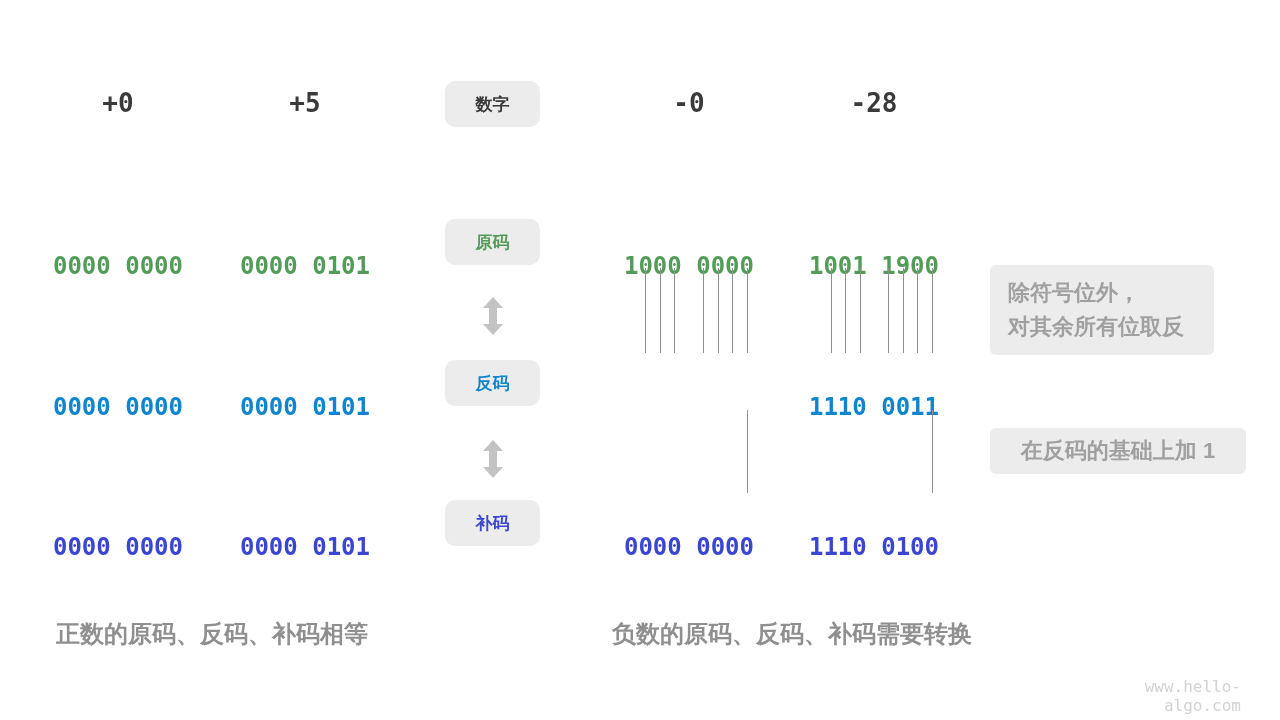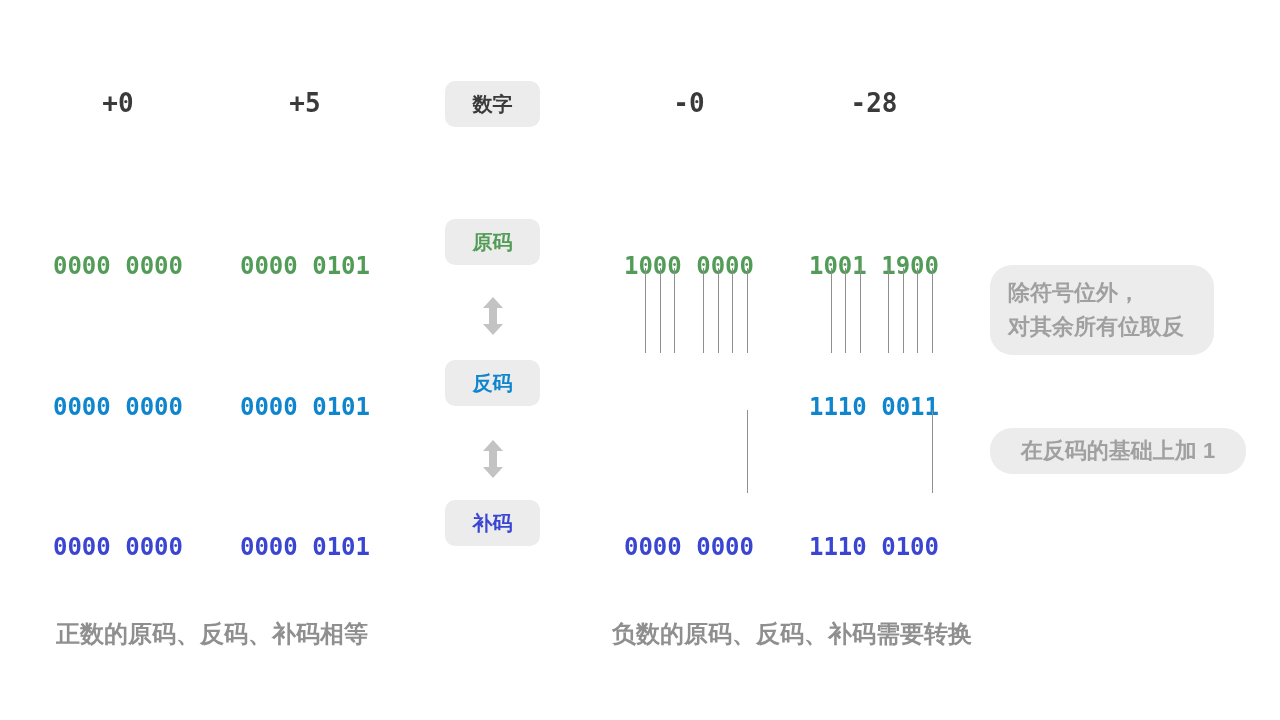--- a/index.html
+++ b/index.html
@@ -8,41 +8,41 @@
     font-family:"Liberation Sans","DejaVu Sans",sans-serif;overflow:hidden;
   }
   .mono{font-family:"DejaVu Sans Mono","Liberation Mono",monospace;font-weight:bold;}
   .hdr-num{
     position:absolute;top:88px;width:160px;text-align:center;
     font-size:26px;color:#3a3a3a;
   }
   .pill{
     position:absolute;left:445px;width:95px;height:46px;background:#ececec;
     border-radius:10px;display:flex;align-items:center;justify-content:center;
-    font-size:20px;font-weight:bold;color:#3a3a3a;
+    font-size:17px;font-weight:bold;color:#3a3a3a;
   }
   .bin{
     position:absolute;width:160px;text-align:center;font-size:24px;line-height:30px;margin-top:24px;
   }
   .green{color:#529c58;}
   .blue{color:#0e85cc;}
   .indigo{color:#3a46d2;}
   .tick{position:absolute;width:1px;background:#8f8f8f;}
   .tickA{top:268px;height:85px;}
   .tickB{top:410px;height:83px;}
   .arrow{position:absolute;left:483px;width:20px;height:38px;}
   .a-up{position:absolute;top:0;left:0;width:0;height:0;
     border-left:10px solid transparent;border-right:10px solid transparent;
     border-bottom:11px solid #c3c3c3;}
   .a-down{position:absolute;bottom:0;left:0;width:0;height:0;
     border-left:10px solid transparent;border-right:10px solid transparent;
     border-top:11px solid #c3c3c3;}
   .a-shaft{position:absolute;left:6px;top:9px;width:8px;height:20px;background:#c3c3c3;}
   .note{
-    position:absolute;background:#ececec;border-radius:22px;
+    position:absolute;background:#ececec;border-radius:6px;
     font-size:22px;font-weight:bold;color:#a0a0a0;
   }
   .note1{left:990px;top:265px;width:224px;height:90px;padding:11px 0 0 18px;
     line-height:34px;box-sizing:border-box;}
   .note2{left:990px;top:428px;width:256px;height:46px;line-height:46px;
     text-align:center;box-sizing:border-box;}
   .caption{
     position:absolute;top:618px;font-size:24px;font-weight:bold;color:#8f8f8f;
     white-space:nowrap;
   }
@@ -120,14 +120,15 @@
   <div class="bin mono indigo" style="left:225px;top:508px">0000 0101</div>
   <div class="pill indigo" style="top:500px">
     <span>补码</span>
   </div>
   <div class="bin mono indigo" style="left:609px;top:508px">0000 0000</div>
   <div class="bin mono indigo" style="left:794px;top:508px">1110 0100</div>
 
   <div class="caption" style="left:612px">负数的原码、反码、补码需要转换</div>
   <div class="caption" style="left:56px">正数的原码、反码、补码相等</div>
 
+  <div class="watermark mono">www.hello-algo.com</div>
 
 </div>
 
 </body></html>

